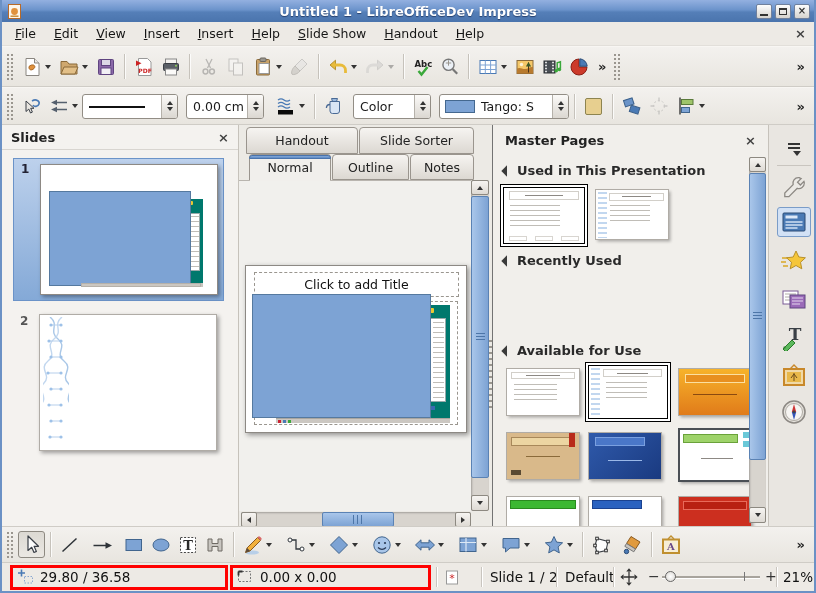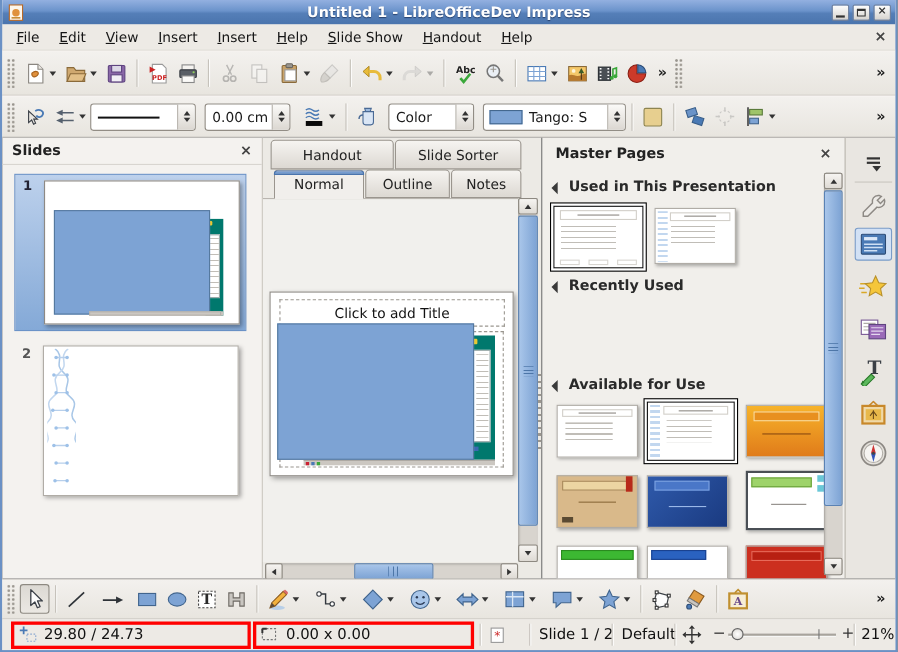--- a/index.html
+++ b/index.html
@@ -770,21 +770,21 @@
     <div class="spacer"></div>
     <span class="ovf">»</span>
   </div>
 
   <div id="statusbar">
     <div class="abs" style="left:14px;top:5px;display:flex;align-items:center;gap:6px">
       <svg width="18" height="18" viewBox="0 0 18 18">
           <path d="M5.5 1.5v7M2 5h7" stroke="#4a7ab5" stroke-width="1.6"></path>
           <rect x="8.5" y="8.5" width="8" height="6.5" fill="none" stroke="#8aa8d0" stroke-dasharray="1.5 1.5"></rect>
         </svg>
-      <span>29.80 / 24.73</span>
+      <span>29.80 / 36.58</span>
     </div>
     <div class="abs" style="left:234px;top:5px;display:flex;align-items:center;gap:6px">
       <svg width="18" height="18" viewBox="0 0 18 18">
           <rect x="2.5" y="3.5" width="12" height="10" fill="none" stroke="#777" stroke-dasharray="2 1.5"></rect>
           <path d="M2.5 3.5h4M2.5 3.5v4" stroke="#333" stroke-width="1.8"></path>
         </svg>
       <span>0.00 x 0.00</span>
     </div>
     <div class="ssep" style="left:434px"></div>
     <div class="abs" style="left:442px;top:6px">

